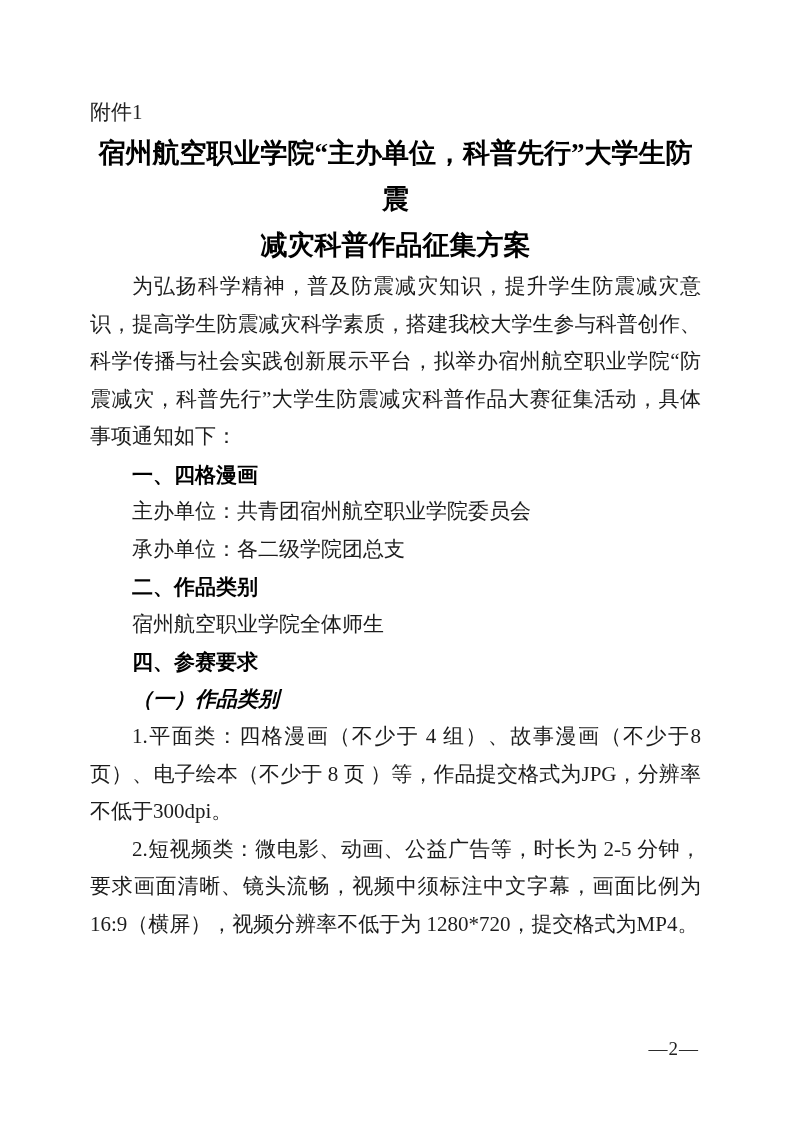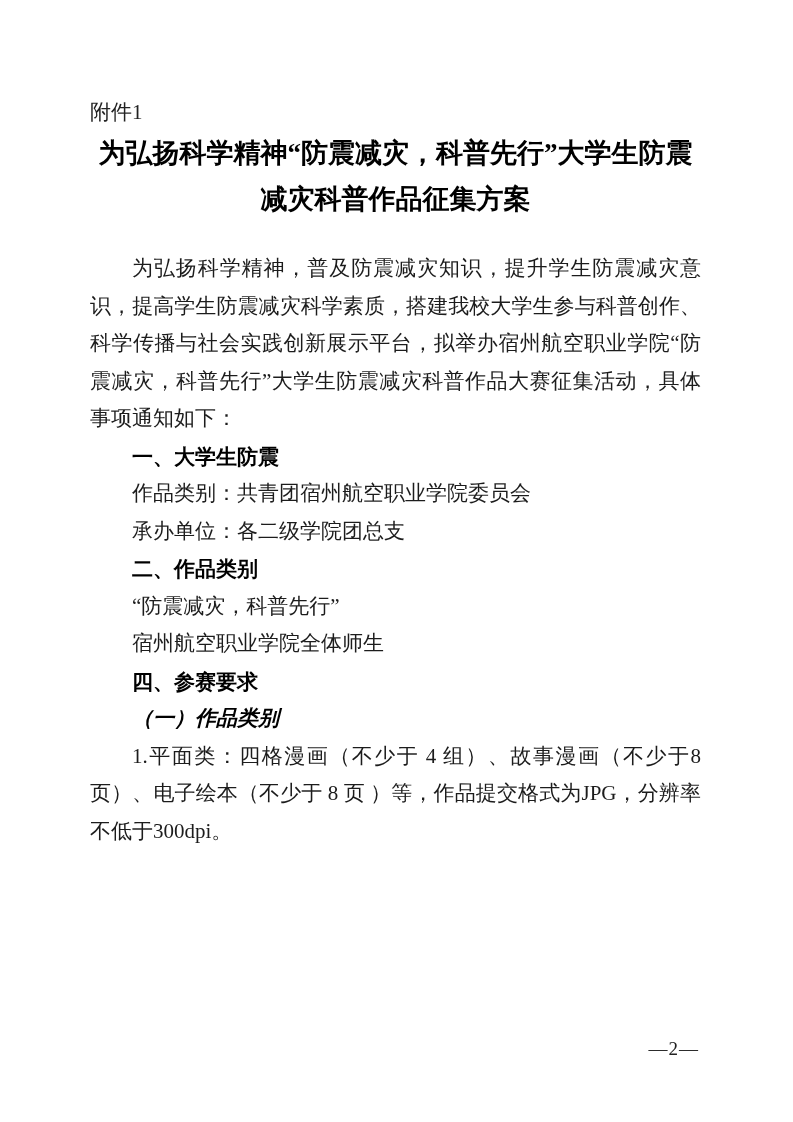--- a/index.html
+++ b/index.html
@@ -24,21 +24,20 @@
     margin-top: 4px;
     font-size: 27px;
     line-height: 46px;
     font-weight: bold;
     text-align: center;
     color: #000;
     font-family: "Liberation Serif", "DejaVu Serif", serif;
   }
   .doc-title .title-line { display: block; }
   .doc-body {
-    margin-top: 28px;
     font-size: 21px;
     line-height: 37.5px;
     text-align: justify;
     color: #1c1c1c;
   }
   .para {
     text-indent: 2em;
   }
   .heading {
     text-indent: 2em;
@@ -64,38 +63,38 @@
   }
 </style>
 </head>
 <body>
 
 <div class="page">
 
   <div class="attachment">附件1</div>
 
   <h1 class="doc-title">
-    <span class="title-line">为弘扬科学精神“防震减灾，科普先行”大学生防震</span>
+    <span class="title-line">宿州航空职业学院“主办单位，科普先行”大学生防震</span>
     <span class="title-line">减灾科普作品征集方案</span>
   </h1>
 
   <div class="doc-body">
 
     <p class="para">为弘扬科学精神，普及防震减灾知识，提升学生防震减灾意识，提高学生防震减灾科学素质，搭建我校大学生参与科普创作、科学传播与社会实践创新展示平台，拟举办宿州航空职业学院“防震减灾，科普先行”大学生防震减灾科普作品大赛征集活动，具体事项通知如下：</p>
 
-    <p class="heading">一、大学生防震</p>
-    <p class="para">作品类别：共青团宿州航空职业学院委员会</p>
+    <p class="heading">一、四格漫画</p>
+    <p class="para">主办单位：共青团宿州航空职业学院委员会</p>
     <p class="para">承办单位：各二级学院团总支</p>
 
     <p class="heading">二、作品类别</p>
-    <p class="para">“防震减灾，科普先行”</p>
 
     <p class="para">宿州航空职业学院全体师生</p>
 
     <p class="heading">四、参赛要求</p>
     <p class="subheading">（一）作品类别</p>
     <p class="para">1.平面类：四格漫画（不少于 4 组）、故事漫画（不少于8页）、电子绘本（不少于 8 页 ）等，作品提交格式为JPG，分辨率不低于300dpi。</p>
+    <p class="para">2.短视频类：微电影、动画、公益广告等，时长为 2-5 分钟，要求画面清晰、镜头流畅，视频中须标注中文字幕，画面比例为16:9（横屏），视频分辨率不低于为 1280*720，提交格式为MP4。</p>
 
   </div>
 
   <div class="page-number">—2—</div>
 
 </div>
 
 </body></html>

